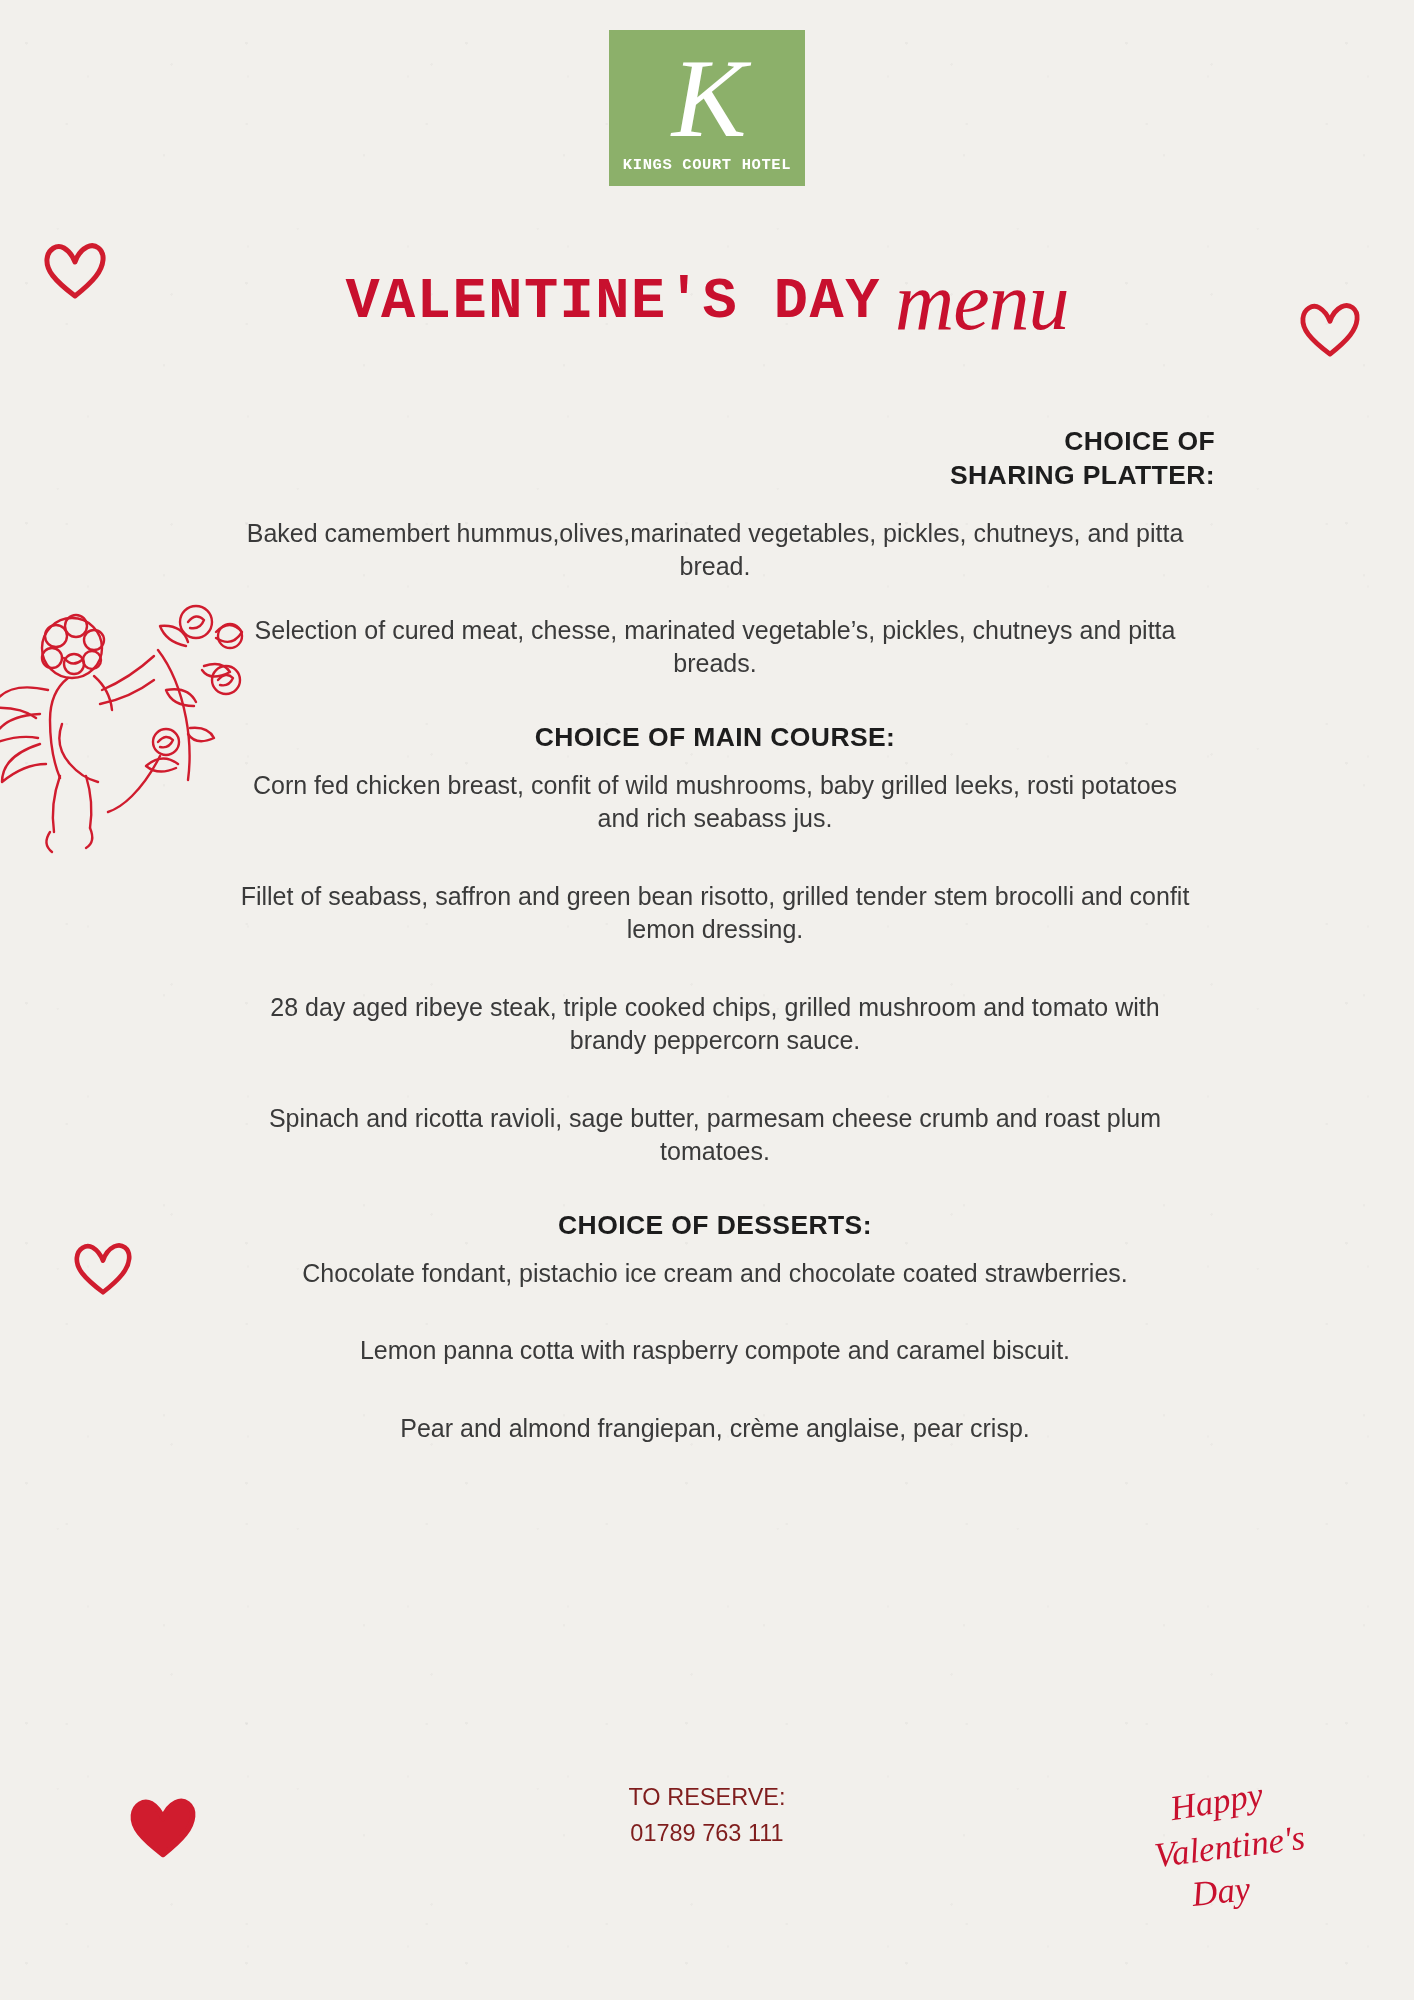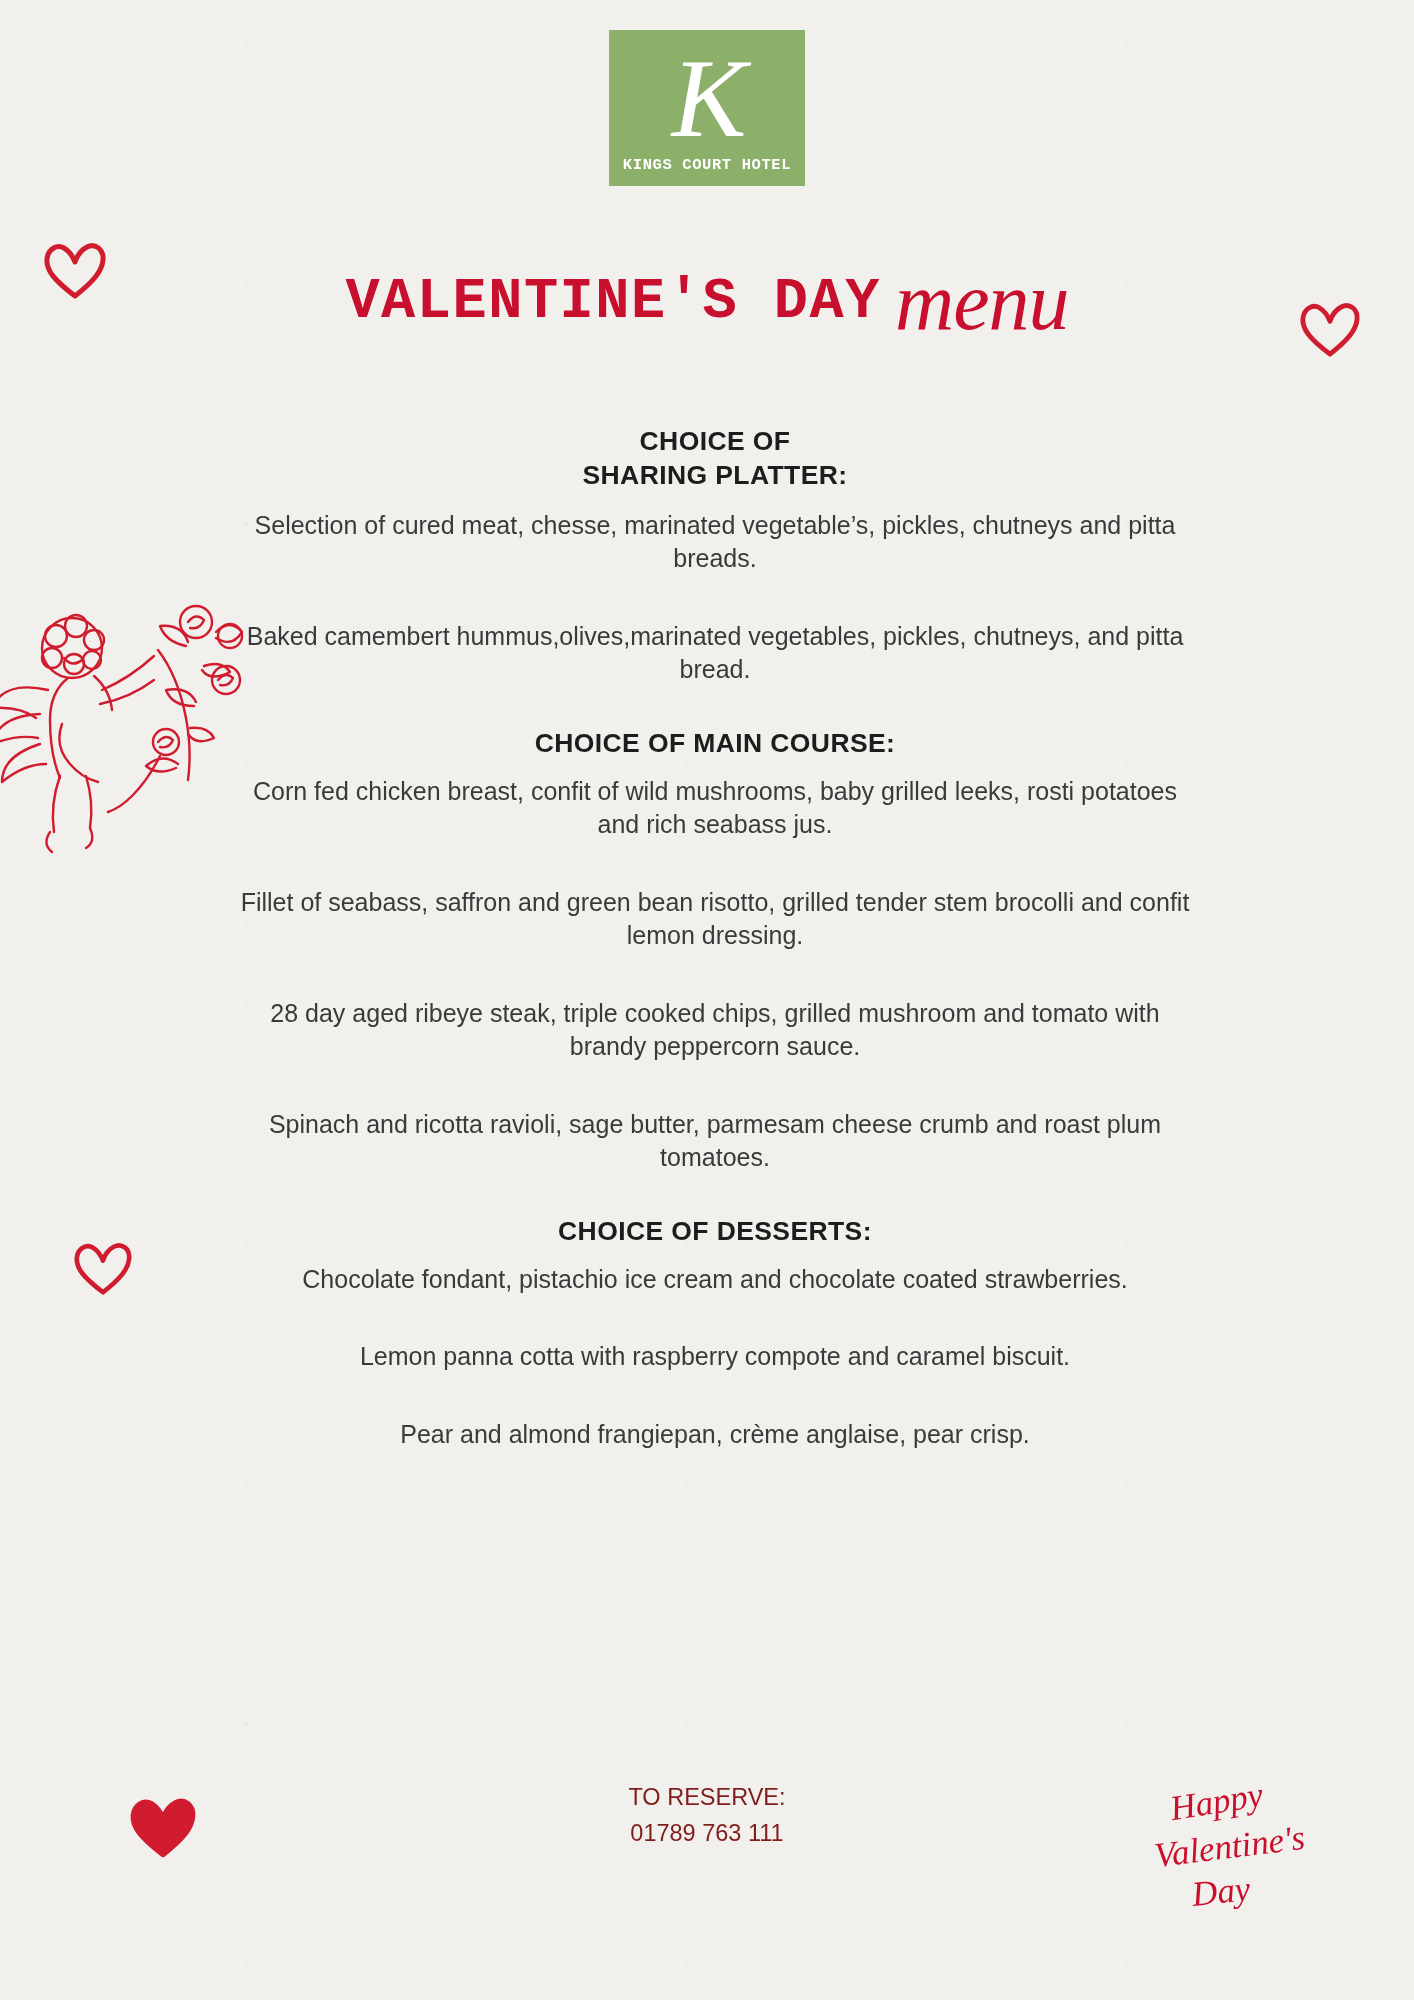--- a/index.html
+++ b/index.html
@@ -113,21 +113,21 @@
     text-align: center;
   }
   .section-head {
     font-size: 26.5px;
     font-weight: 700;
     color: #1d1d1d;
     letter-spacing: 0.4px;
     line-height: 1.28;
     margin: 0 0 14px 0;
   }
-  .section-head.first { margin-bottom: 16px; }
+  .section-head.first { margin-bottom: 24px; text-align: right; }
   .item {
     font-size: 25px;
     line-height: 1.34;
     color: #3a3a3a;
     margin: 0 0 30px 0;
     padding: 0 18px;
   }
   .item:last-child { margin-bottom: 0; }
   .gap-after { margin-bottom: 44px; }
   .block { margin-bottom: 40px; }
@@ -262,22 +262,22 @@
     </g>
   </svg>
 
   <div class="menu-body">
 
     <div class="block">
       <div class="section-head first">
         <span>CHOICE OF</span><br>
         <span>SHARING PLATTER:</span>
       </div>
+      <p class="item">Baked camembert hummus,olives,marinated vegetables, pickles, chutneys, and pitta bread.</p>
       <p class="item gap-after">Selection of cured meat, chesse, marinated vegetable’s, pickles, chutneys and pitta breads.</p>
-      <p class="item">Baked camembert hummus,olives,marinated vegetables, pickles, chutneys, and pitta bread.</p>
     </div>
 
     <div class="block">
       <div class="section-head">
         <span>CHOICE OF MAIN COURSE:</span>
       </div>
       <p class="item gap-after">Corn fed chicken breast, confit of wild mushrooms, baby grilled leeks, rosti potatoes and rich seabass jus.</p>
       <p class="item gap-after">Fillet of seabass, saffron and green bean risotto, grilled tender stem brocolli and confit lemon dressing.</p>
       <p class="item gap-after">28 day aged ribeye steak, triple cooked chips, grilled mushroom and tomato with brandy peppercorn sauce.</p>
       <p class="item">Spinach and ricotta ravioli, sage butter, parmesam cheese crumb and roast plum tomatoes.</p>

